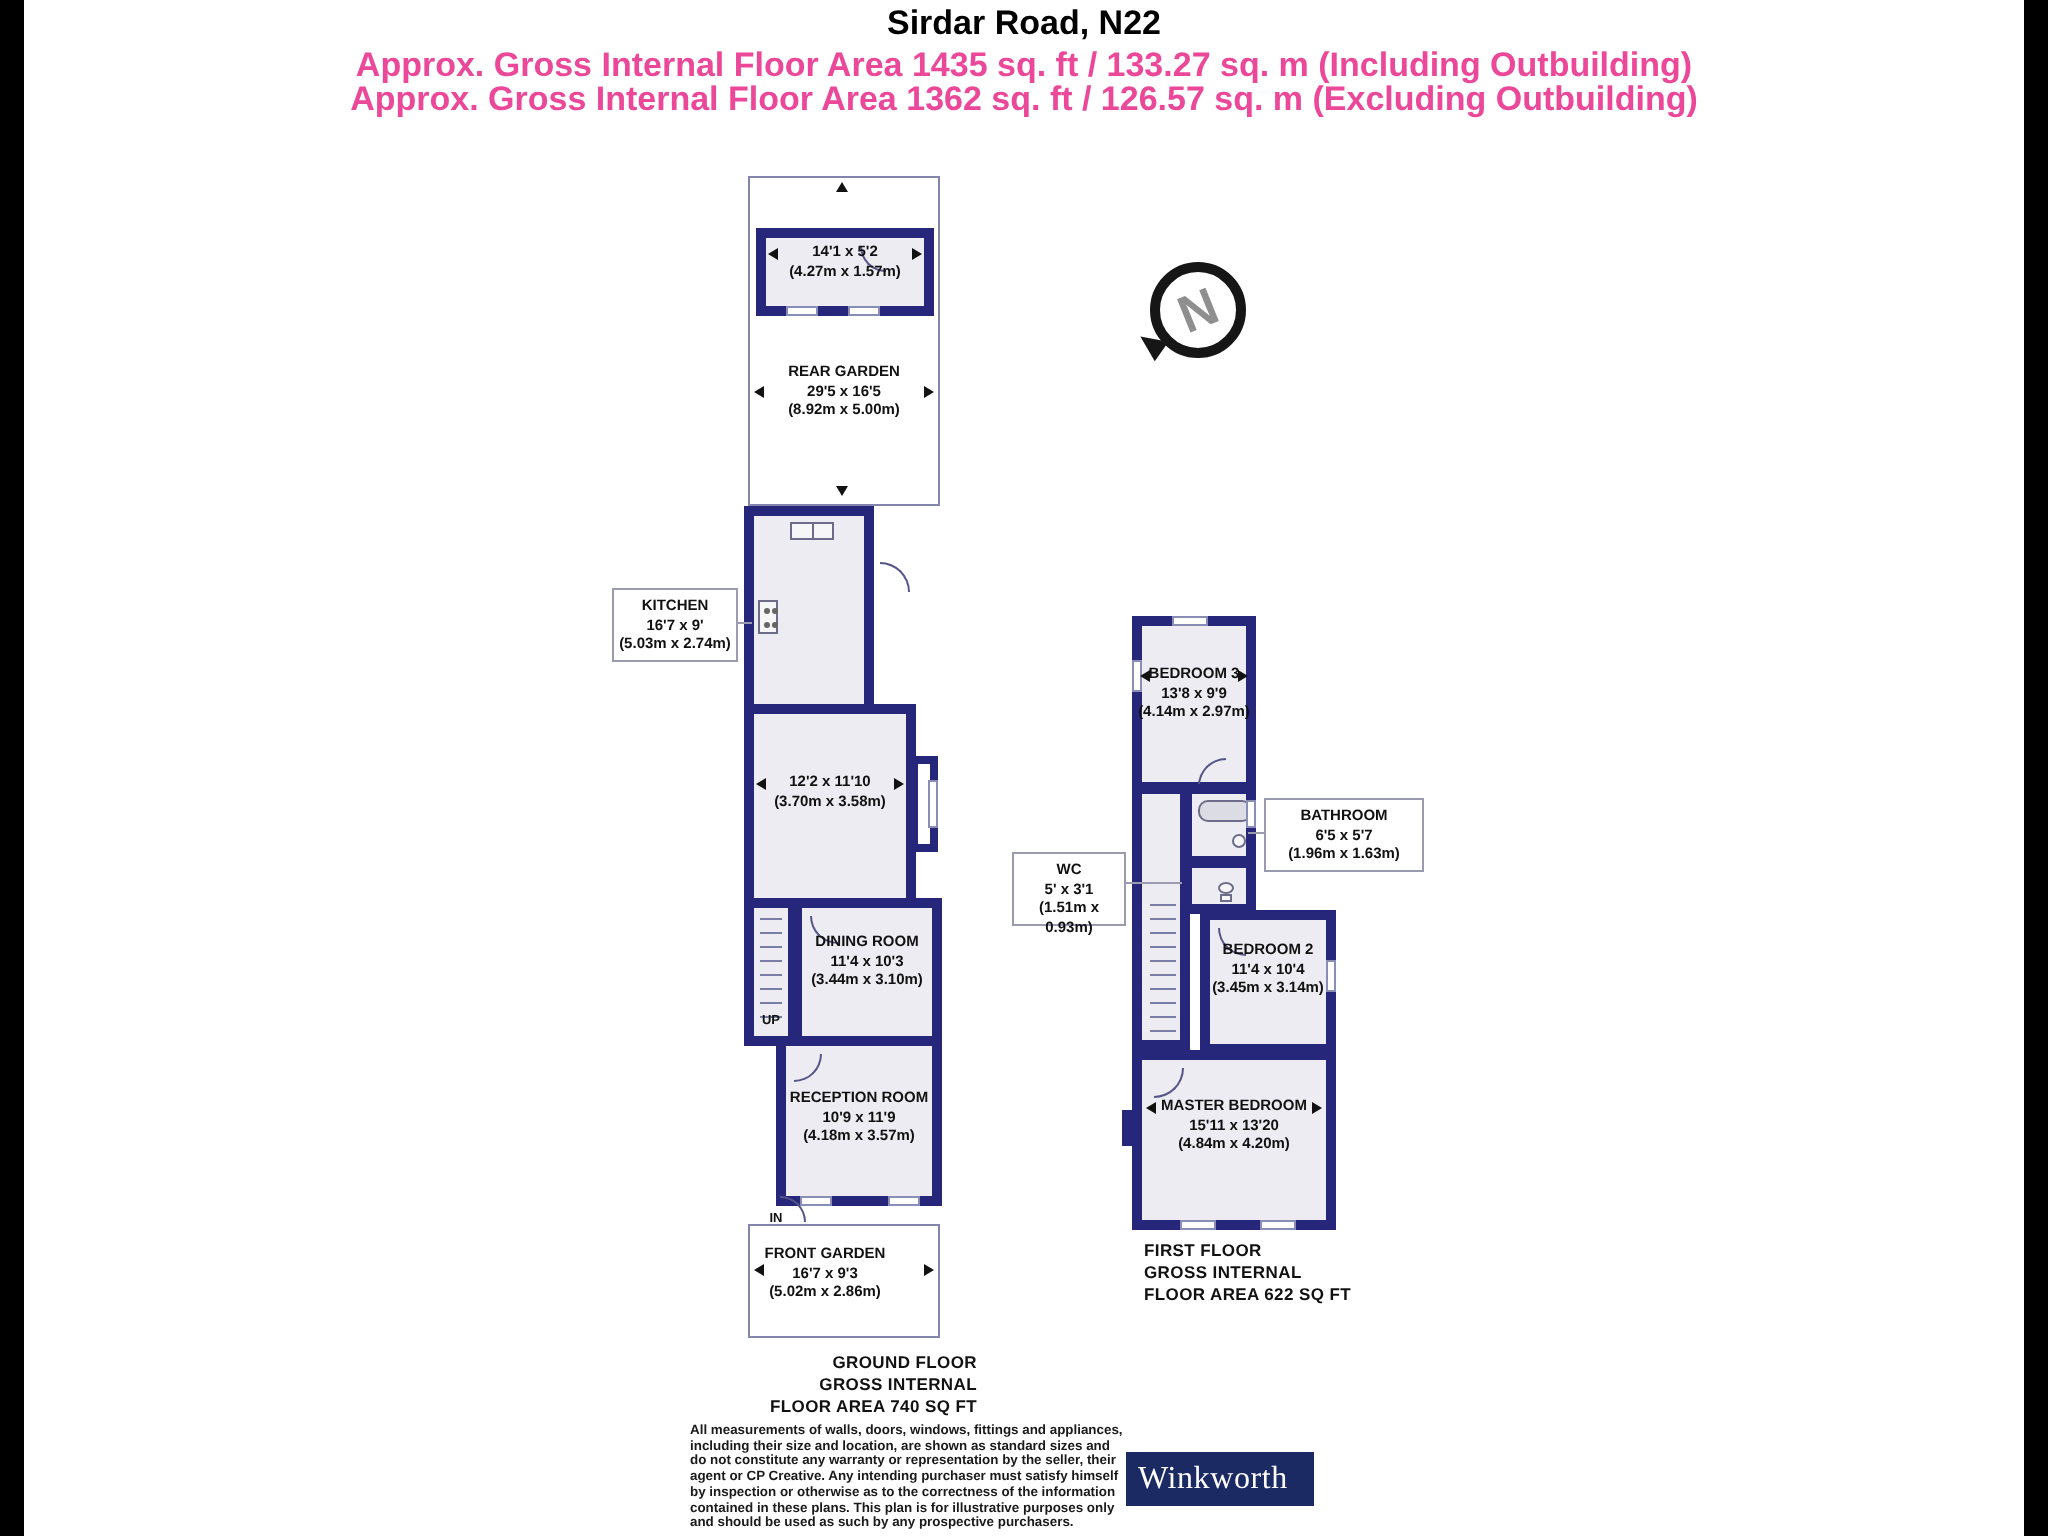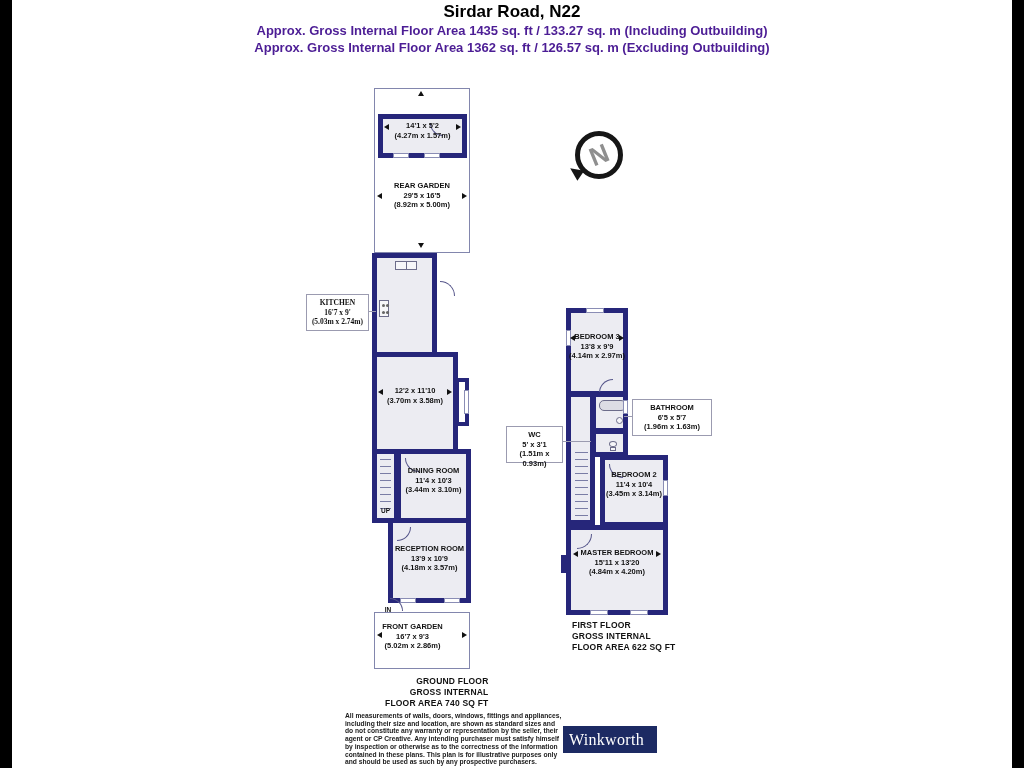--- a/index.html
+++ b/index.html
@@ -2,21 +2,21 @@
 <html><head>
 <meta charset="utf-8">
 <style>
   html,body{margin:0;padding:0;background:#fff;}
   .page{position:relative;width:1024px;height:768px;background:#fff;overflow:hidden;
         font-family:"Liberation Sans",sans-serif;color:#111;}
   .abs{position:absolute;}
   .bar{position:absolute;top:0;width:12px;height:768px;background:#000;}
   .ctr{left:0;right:0;text-align:center;}
   .title{top:2px;font-size:17px;font-weight:bold;color:#000;}
-  .sub{font-size:13px;font-weight:bold;color:#4c1d95;}
+  .sub{font-size:17px;font-weight:bold;color:#ec4899;}
   
   .room{position:absolute;box-sizing:border-box;border:5px solid #26267a;background:#ececf2;}
   .garden{position:absolute;box-sizing:border-box;border:1px solid #8286ad;background:#fff;}
   .rlabel{position:absolute;text-align:center;font-weight:bold;font-size:7.5px;line-height:9.5px;color:#111;}
   .lbox{position:absolute;box-sizing:border-box;border:1px solid #9b9bb0;background:#fff;
         text-align:center;font-weight:bold;font-size:7.5px;line-height:9.5px;padding-top:3px;}
   .leader{position:absolute;height:1px;background:#9b9bb0;}
   .fcap{position:absolute;font-weight:bold;font-size:8.5px;line-height:11px;color:#111;letter-spacing:.2px;}
   .tiny{position:absolute;font-size:6.5px;font-weight:bold;text-align:center;color:#111;}
   .win{position:absolute;background:#fff;border:1px solid #8a8db5;box-sizing:border-box;}
@@ -87,21 +87,21 @@
 
   <div class="room" style="left:372px;top:253px;width:65px;height:104px;">
     <div class="fix" style="left:18px;top:3px;width:22px;height:9px;">
       <div style="position:absolute;left:10px;top:0;width:1px;height:100%;background:#6c6c8a;"></div>
     </div>
     <div class="fix" style="left:2px;top:42px;width:10px;height:17px;">
       <div style="position:absolute;left:2px;top:3px;width:3px;height:3px;border-radius:50%;background:#666;box-shadow:4px 0 0 #666,0 7px 0 #666,4px 7px 0 #666;"></div>
     </div>
   </div>
   <div class="arc tr" style="left:440px;top:281px;width:15px;height:15px;"></div>
-  <div class="lbox" style="left:306px;top:294px;width:63px;height:37px;font-family:Liberation Serif, serif;">
+  <div class="lbox" style="left:306px;top:294px;width:63px;height:37px;">
     <div>KITCHEN</div>
     <div>16'7 x 9'</div>
     <div>(5.03m x 2.74m)</div>
   </div>
   <div class="leader" style="left:368px;top:311px;width:8px;"></div>
 
   <div class="room" style="left:372px;top:352px;width:86px;height:102px;"></div>
   <div class="room" style="left:455px;top:378px;width:14px;height:48px;border-width:4px;background:#fff;"></div>
   <div class="win" style="left:464px;top:390px;width:5px;height:24px;"></div>
   <div class="rlabel" style="left:372px;width:86px;top:386px;">
@@ -125,21 +125,21 @@
     <div>(3.44m x 3.10m)</div>
   </div>
 
   <div class="room" style="left:388px;top:518px;width:83px;height:85px;">
     <div class="arc br" style="left:4px;top:4px;width:14px;height:14px;"></div>
   </div>
   <div class="win" style="left:400px;top:598px;width:16px;height:5px;"></div>
   <div class="win" style="left:444px;top:598px;width:16px;height:5px;"></div>
   <div class="rlabel" style="left:388px;width:83px;top:544px;">
     <div>RECEPTION ROOM</div>
-    <div>13'9 x 10'9</div>
+    <div>10'9 x 11'9</div>
     <div>(4.18m x 3.57m)</div>
   </div>
   <div class="arc tr" style="left:390px;top:598px;width:13px;height:13px;"></div>
   <div class="tiny" style="left:378px;top:606px;width:20px;">IN</div>
 
   <div class="garden" style="left:374px;top:612px;width:96px;height:57px;"></div>
   <div class="rlabel" style="left:374px;width:77px;top:622px;">
     <div>FRONT GARDEN</div>
     <div>16'7 x 9'3</div>
     <div>(5.02m x 2.86m)</div>

